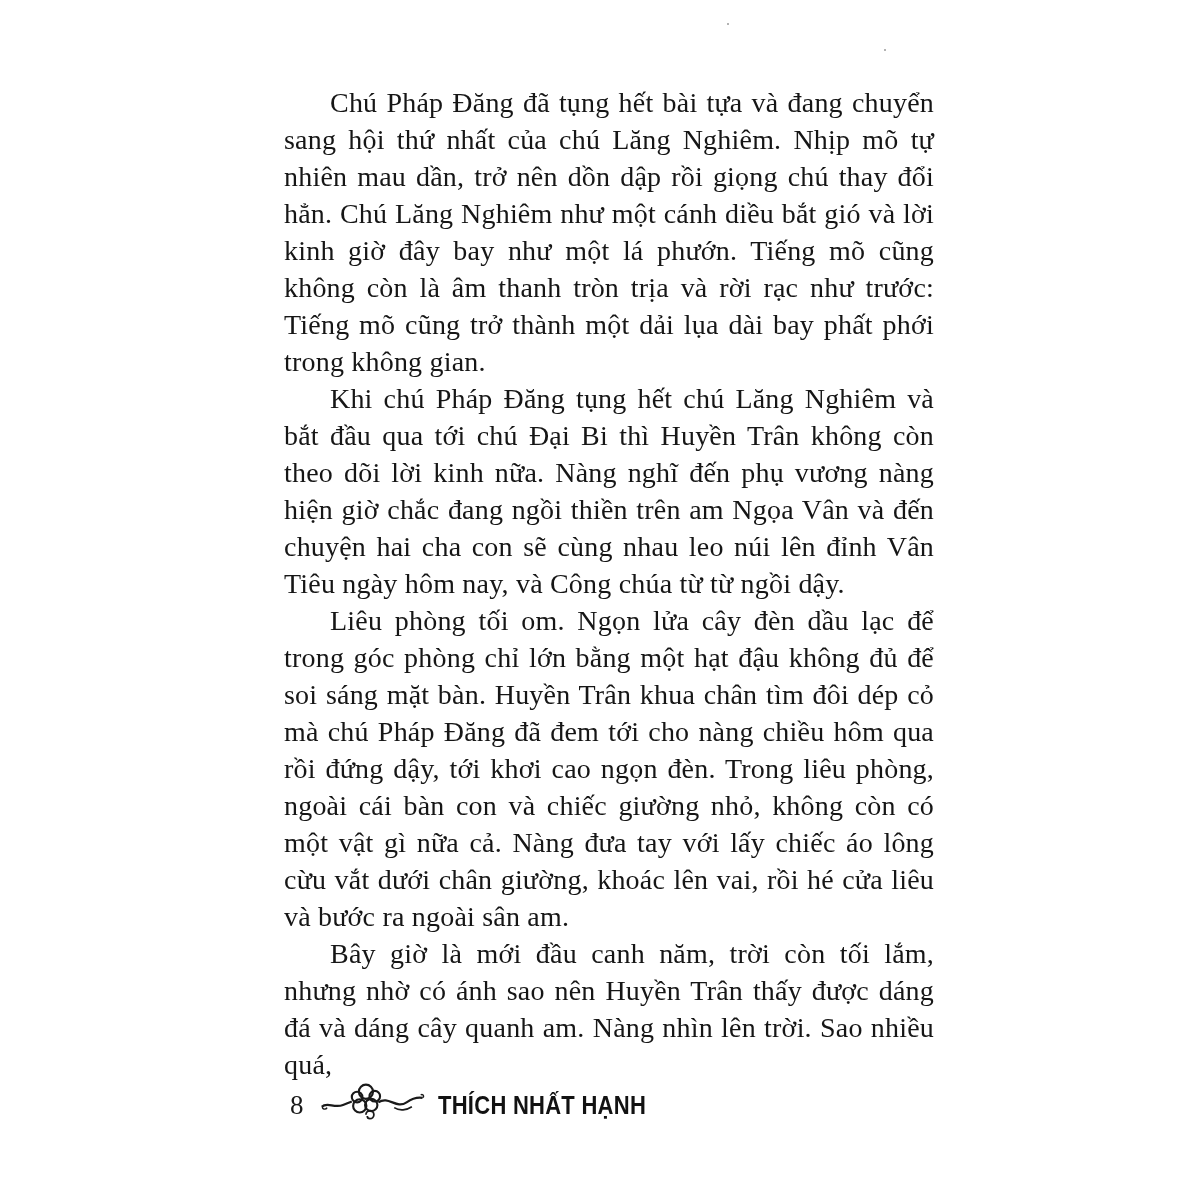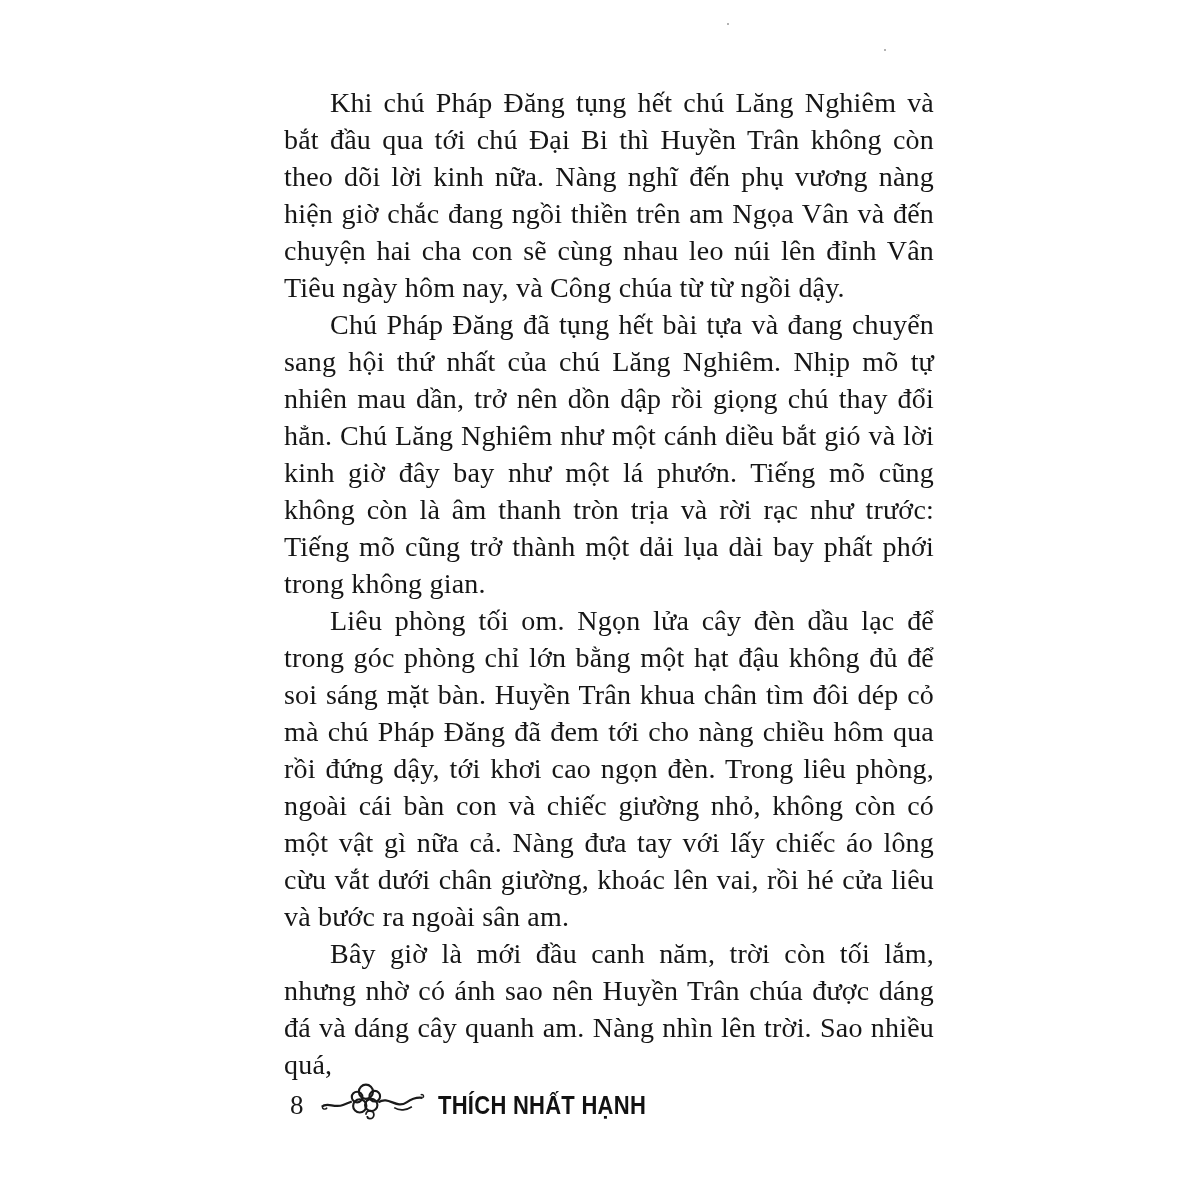--- a/index.html
+++ b/index.html
@@ -69,24 +69,24 @@
     background: #9a9a9a;
     border-radius: 50%;
   }
 </style>
 </head>
 <body>
 
 <div class="page">
 
   <div class="text-block">
+    <p>Chú Pháp Đăng đã tụng hết bài tựa và đang chuyển sang hội thứ nhất của chú Lăng Nghiêm. Nhịp mõ tự nhiên mau dần, trở nên dồn dập rồi giọng chú thay đổi hẳn. Chú Lăng Nghiêm như một cánh diều bắt gió và lời kinh giờ đây bay như một lá phướn. Tiếng mõ cũng không còn là âm thanh tròn trịa và rời rạc như trước: Tiếng mõ cũng trở thành một dải lụa dài bay phất phới trong không gian.</p>
     <p>Khi chú Pháp Đăng tụng hết chú Lăng Nghiêm và bắt đầu qua tới chú Đại Bi thì Huyền Trân không còn theo dõi lời kinh nữa. Nàng nghĩ đến phụ vương nàng hiện giờ chắc đang ngồi thiền trên am Ngọa Vân và đến chuyện hai cha con sẽ cùng nhau leo núi lên đỉnh Vân Tiêu ngày hôm nay, và Công chúa từ từ ngồi dậy.</p>
-    <p>Chú Pháp Đăng đã tụng hết bài tựa và đang chuyển sang hội thứ nhất của chú Lăng Nghiêm. Nhịp mõ tự nhiên mau dần, trở nên dồn dập rồi giọng chú thay đổi hẳn. Chú Lăng Nghiêm như một cánh diều bắt gió và lời kinh giờ đây bay như một lá phướn. Tiếng mõ cũng không còn là âm thanh tròn trịa và rời rạc như trước: Tiếng mõ cũng trở thành một dải lụa dài bay phất phới trong không gian.</p>
     <p>Liêu phòng tối om. Ngọn lửa cây đèn dầu lạc để trong góc phòng chỉ lớn bằng một hạt đậu không đủ để soi sáng mặt bàn. Huyền Trân khua chân tìm đôi dép cỏ mà chú Pháp Đăng đã đem tới cho nàng chiều hôm qua rồi đứng dậy, tới khơi cao ngọn đèn. Trong liêu phòng, ngoài cái bàn con và chiếc giường nhỏ, không còn có một vật gì nữa cả. Nàng đưa tay với lấy chiếc áo lông cừu vắt dưới chân giường, khoác lên vai, rồi hé cửa liêu và bước ra ngoài sân am.</p>
-    <p>Bây giờ là mới đầu canh năm, trời còn tối lắm, nhưng nhờ có ánh sao nên Huyền Trân chúa được dáng đá và dáng cây quanh am. Nàng nhìn lên trời. Sao nhiều quá,</p>
+    <p>Bây giờ là mới đầu canh năm, trời còn tối lắm, nhưng nhờ có ánh sao nên Huyền Trân thấy được dáng đá và dáng cây quanh am. Nàng nhìn lên trời. Sao nhiều quá,</p>
   </div>
 
   <div class="footer">
     <span class="page-num">8</span>
 
     <span>
       <svg class="ornament" viewBox="0 0 120 50" fill="none" stroke="#1a1a1a">
 
         <path d="M2 27 C8 21, 16 29, 26 25 C30 23.5, 33 22, 36 21" stroke-width="2.5"></path>
         <path d="M3 27 c-1.5 2.5, 3.5 4, 5 1" stroke-width="1.6"></path>

